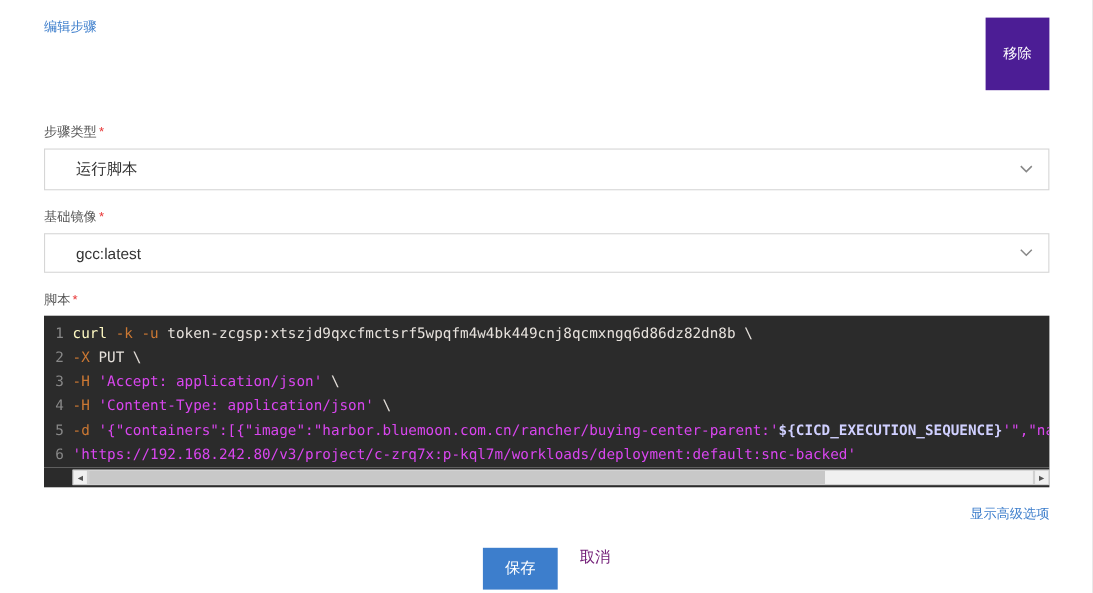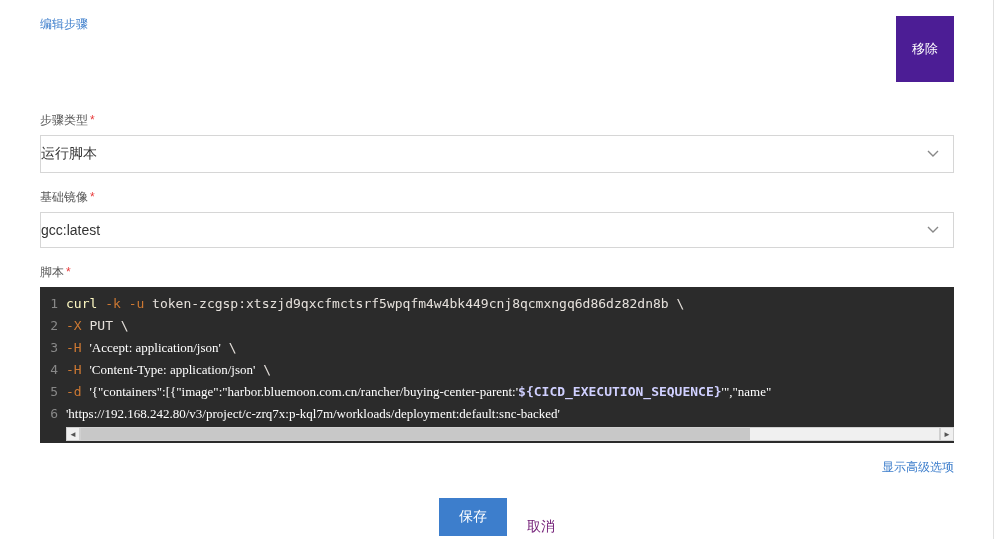--- a/index.html
+++ b/index.html
@@ -40,21 +40,21 @@
     font-size: 12px;
     color: #555;
     margin-bottom: 6px;
     display: block;
   }
   .required { color: #e83b3b; margin-left: 2px; }
   .select-box {
     position: relative;
     border: 1px solid #d6d6d6;
     background: #fff;
-    padding: 9px 0;
+    padding: 9px 28px;
     font-size: 14px;
     color: #333;
     cursor: pointer;
   }
   .chevron {
     position: absolute;
     right: 14px;
     top: 50%;
     transform: translateY(-50%);
     width: 12px;
@@ -79,21 +79,21 @@
     text-align: right;
     color: #888;
     padding-right: 8px;
     flex-shrink: 0;
     user-select: none;
   }
   .code-content { white-space: pre; }
   .tok-cmd { color: #fef9c3; }
   .tok-flag { color: #cc7833; }
   .tok-plain { color: #e6e1dc; }
-  .tok-str { color: #ffffff; font-family: Liberation Serif, serif; }
+  .tok-str { color: #d946ef; }
   .tok-var { color: #d0d0ff; font-weight: bold; }
   .scrollbar-row {
     display: flex;
     align-items: center;
     background: #2b2b2b;
     padding: 2px 0 2px 26px;
   }
   .hscroll {
     flex: 1;
     height: 14px;
@@ -125,21 +125,21 @@
     margin-top: 10px;
   }
   .adv-link {
     color: #3d7ecc;
     font-size: 12px;
     cursor: pointer;
   }
   .footer-row {
     display: flex;
     justify-content: center;
-    align-items: flex-end;
+    align-items: flex-start;
     gap: 20px;
     margin-top: 22px;
   }
   .save-btn {
     background: #3d7ecc;
     color: #fff;
     border: none;
     padding: 10px 20px;
     font-size: 14px;
     cursor: pointer;

